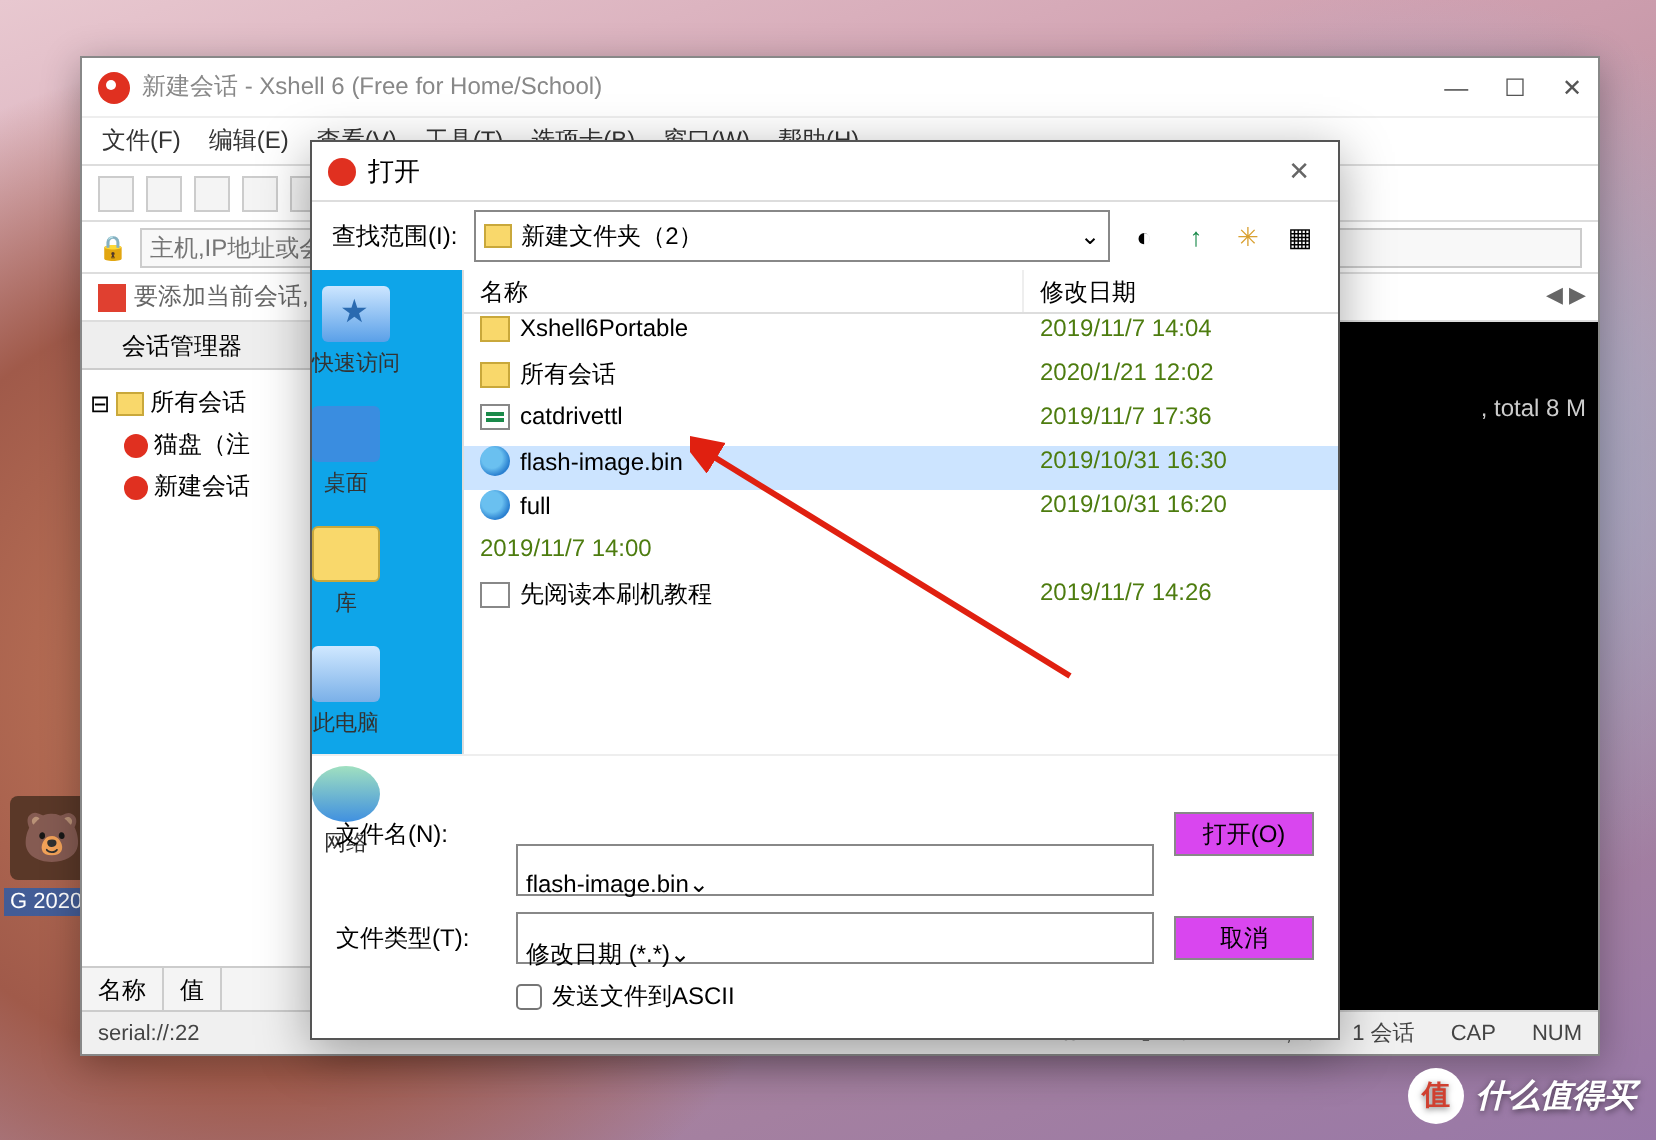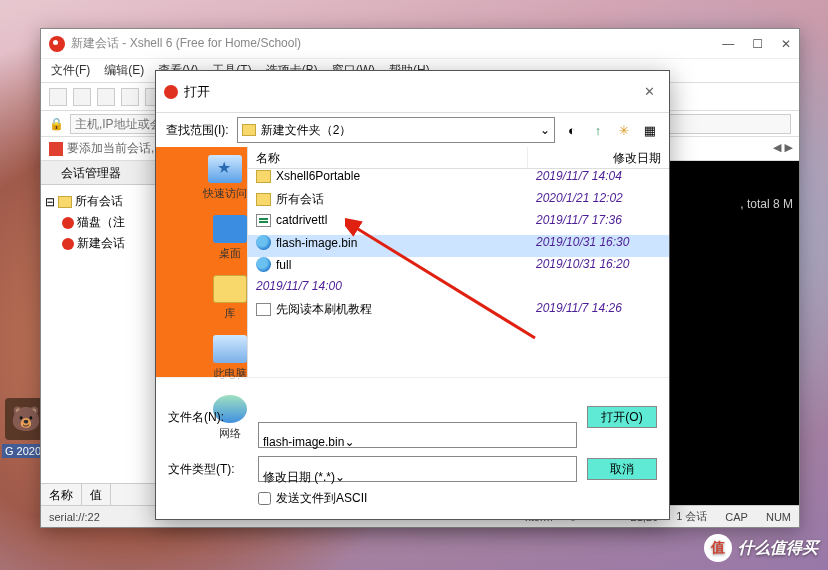--- a/index.html
+++ b/index.html
@@ -30,55 +30,55 @@
 .fld{width:14px;height:12px;background:#f9d86b;border:1px solid #c9a83b;}
 .red-dot{width:12px;height:12px;background:#e03020;border-radius:50%;}
 .left-pane .cols{height:22px;border-top:1px solid #ccc;background:#f4f4f4;display:flex;font-size:12px;}
 .left-pane .cols span{padding:3px 8px;border-right:1px solid #ccc;}
 .term-pane{flex:1;background:#000;color:#ccc;font-family:Consolas,monospace;font-size:12px;padding:6px;position:relative;}
 .term-pane .tabstrip{position:absolute;top:-20px;right:6px;font-size:11px;color:#666;}
 .statusbar{height:22px;border-top:1px solid #ccc;background:#f0f0f0;display:flex;align-items:center;font-size:11px;color:#444;padding:0 8px;gap:18px;}
 .statusbar .spacer{flex:1;}
 
 .dialog{position:absolute;left:155px;top:70px;width:515px;height:450px;background:#fff;border:1px solid #555;box-shadow:0 6px 24px rgba(0,0,0,.35);display:flex;flex-direction:column;}
-.dlg-title{height:42px;display:flex;align-items:center;padding:0 8px;font-size:13px;border-bottom:1px solid #ddd;}
+.dlg-title{height:30px;display:flex;align-items:center;padding:0 8px;font-size:13px;border-bottom:1px solid #ddd;}
 .dlg-title .ico{width:14px;height:14px;background:#e03020;border-radius:50%;margin-right:6px;}
 .dlg-title .x{margin-left:auto;color:#666;cursor:pointer;padding:0 6px;}
 .lookrow{height:34px;display:flex;align-items:center;padding:0 10px;gap:8px;font-size:12px;}
 .lookrow select, .combo{height:22px;border:1px solid #888;font-size:12px;padding:12px 4px;background:#fff;}
 .lookrow .combo{flex:1;display:flex;align-items:center;gap:5px;}
 .nav-icons{display:flex;gap:8px;}
 .nav-icons span{width:18px;height:18px;display:inline-flex;align-items:center;justify-content:center;font-size:13px;cursor:pointer;}
 .dlg-body{flex:1;display:flex;min-height:0;}
-.places{width:92px;background:#f97316;border-right:1px solid #ddd;display:flex;flex-direction:column;align-items:flex-end;padding-top:8px;gap:14px;}
+.places{width:76px;background:#0ea5e9;border-right:1px solid #ddd;display:flex;flex-direction:column;align-items:flex-start;padding-top:8px;gap:14px;}
 .place{display:flex;flex-direction:column;align-items:center;font-size:11px;color:#333;cursor:pointer;gap:3px;}
 .place .pic{width:34px;height:28px;background:#3a8de0;border-radius:3px;}
 .place .pic.star{background:linear-gradient(#cde6ff,#5aa0e8);position:relative;}
 .place .pic.star::after{content:"★";position:absolute;left:9px;top:3px;color:#2a6ab0;font-size:16px;}
 .place .pic.lib{background:#f9d86b;border:1px solid #c9a83b;}
 .place .pic.pc{background:linear-gradient(#d0e8ff,#7ab0e8);}
 .place .pic.net{background:linear-gradient(#a0e0c0,#4090e0);border-radius:50%;}
 .filelist{flex:1;overflow:auto;}
 .filelist .hdr{display:flex;height:22px;border-bottom:1px solid #ddd;font-size:12px;background:#fff;position:sticky;top:0;}
 .filelist .hdr span:first-child{width:280px;padding:3px 8px;border-right:1px solid #eee;}
-.filelist .hdr span:last-child{flex:1;padding:3px 8px;text-align:right;}
+.filelist .hdr span:last-child{flex:1;padding:3px 8px;}
 .frow{display:flex;height:22px;align-items:flex-start;font-size:12px;cursor:pointer;}
 .frow.sel{background:#cce4ff;}
 .frow .nm{width:280px;padding:0 8px;display:flex;align-items:center;gap:5px;}
-.frow .dt{flex:1;padding:0 8px;color:#4c1d95;font-style:italic;}
+.frow .dt{flex:1;padding:0 8px;color:#4d7c0f;}
 .fico{width:15px;height:13px;background:#f9d86b;border:1px solid #c9a83b;flex-shrink:0;}
 .fico.ie{background:radial-gradient(circle at 40% 40%,#6ac0f0 40%,#2a80d0 70%);border:none;border-radius:50%;height:15px;}
 .fico.xls{background:#fff;border:1px solid #888;position:relative;}
 .fico.xls::after{content:"";position:absolute;left:2px;top:3px;right:2px;height:2px;background:#1a8a4a;box-shadow:0 3px 0 #1a8a4a;}
 .fico.txt{background:#fff;border:1px solid #888;}
 .bottom{padding:8px 12px 12px;border-top:1px solid #eee;}
 .brow{display:flex;align-items:center;gap:10px;font-size:12px;margin-bottom:8px;}
 .brow label{width:80px;}
 .brow .combo{flex:1;}
-.dbtn{width:70px;height:22px;border:1px solid #888;background:#5eead4;font-size:12px;cursor:pointer;}
+.dbtn{width:70px;height:22px;border:1px solid #888;background:#d946ef;font-size:12px;cursor:pointer;}
 .chk{display:flex;align-items:center;gap:5px;font-size:12px;margin-left:90px;}
 .chk input{width:13px;height:13px;}
 
 .arrow{position:absolute;left:345px;top:218px;width:200px;height:130px;pointer-events:none;}
 
 .watermark{position:absolute;right:10px;bottom:8px;display:flex;align-items:center;gap:6px;color:#fff;font-size:16px;font-style:italic;font-weight:bold;text-shadow:0 1px 3px rgba(0,0,0,.5);}
 .watermark .logo{width:28px;height:28px;background:#fff;border-radius:50%;display:flex;align-items:center;justify-content:center;color:#d04030;font-size:14px;font-style:normal;}
 </style>
 </head>
 <body>

